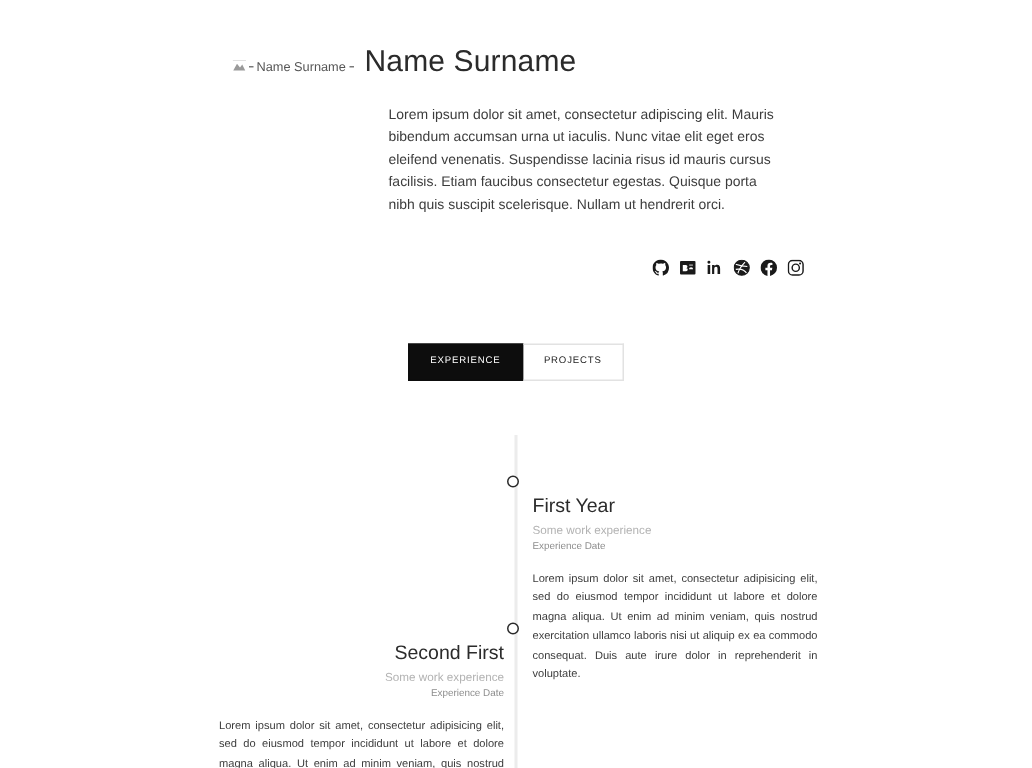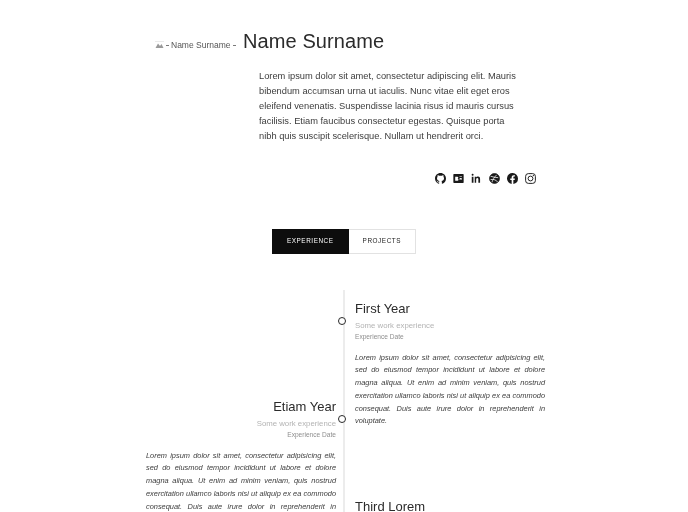--- a/index.html
+++ b/index.html
@@ -140,20 +140,21 @@
     height: 8px;
     border: 1.2px solid #2a2a2a;
     border-radius: 50%;
     background: #ffffff;
     box-sizing: border-box;
     z-index: 2;
   }
   .entry-content {
     position: absolute;
     width: 190px;
+    margin-top: 28px;
   }
   .entry-right .entry-content { left: 355px; text-align: left; }
   .entry-left  .entry-content { left: 146px; text-align: right; }
 
   .entry-title {
     font-size: 13px;
     font-weight: 400;
     color: #2b2b2b;
     margin: 0 0 5px 0;
     line-height: 1.1;
@@ -169,21 +170,20 @@
     color: #8e8e8e;
     margin: 0 0 10px 0;
     line-height: 1.3;
   }
   .entry-text {
     font-size: 7.4px;
     line-height: 1.72;
     color: #3c3c3c;
     margin: 0;
     text-align: justify;
-    font-style: italic;
   }
   .entry-left .entry-text { text-align: justify; }
 </style>
 </head>
 <body>
 
 <div class="intro">
   <div class="avatar-wrap">
     <span class="broken-img">
       <span class="broken-glyph">
@@ -262,21 +262,21 @@
       <h2 class="entry-title">First Year</h2>
       <p class="entry-subtitle">Some work experience</p>
       <p class="entry-date">Experience Date</p>
       <p class="entry-text">Lorem ipsum dolor sit amet, consectetur adipisicing elit, sed do eiusmod tempor incididunt ut labore et dolore magna aliqua. Ut enim ad minim veniam, quis nostrud exercitation ullamco laboris nisi ut aliquip ex ea commodo consequat. Duis aute irure dolor in reprehenderit in voluptate.</p>
     </div>
   </div>
 
   <div class="entry entry-left" style="top:0;">
     <div class="marker" style="top:125px;"></div>
     <div class="entry-content" style="top:110px;">
-      <h2 class="entry-title">Etiam Year</h2>
+      <h2 class="entry-title">Second First</h2>
       <p class="entry-subtitle">Some work experience</p>
       <p class="entry-date">Experience Date</p>
       <p class="entry-text">Lorem ipsum dolor sit amet, consectetur adipisicing elit, sed do eiusmod tempor incididunt ut labore et dolore magna aliqua. Ut enim ad minim veniam, quis nostrud exercitation ullamco laboris nisi ut aliquip ex ea commodo consequat. Duis aute irure dolor in reprehenderit in voluptate.</p>
     </div>
   </div>
 
   <div class="entry entry-right" style="top:0;">
     <div class="marker" style="top:225px;"></div>
     <div class="entry-content" style="top:210px;">
       <h2 class="entry-title">Third Lorem</h2>

